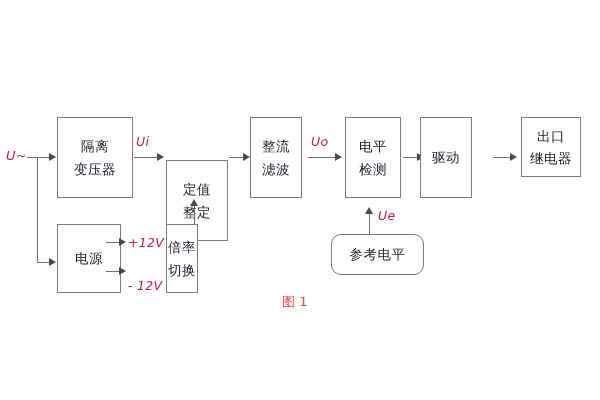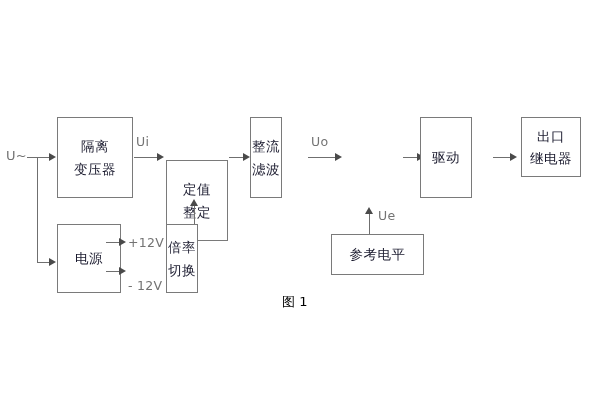--- a/index.html
+++ b/index.html
@@ -28,31 +28,32 @@
     font-size: 13.5px;
     line-height: 1.65;
     letter-spacing: 0.5px;
   }
   .box .ln {
     display: block;
     white-space: nowrap;
   }
   .label {
     position: absolute;
-    color: #737373;
+    color: #be185d;
     font-size: 13px;
     white-space: nowrap;
     letter-spacing: 0.3px;
+    font-style: italic;
   }
   .label-sig {
     font-size: 12.5px;
   }
   .caption {
     position: absolute;
-    color: #000000;
+    color: #ef4444;
     font-size: 13px;
     white-space: nowrap;
   }
   .hline {
     position: absolute;
     height: 0;
     border-top: 1.4px solid #6f6f6f;
   }
   .vline {
     position: absolute;
@@ -102,29 +103,33 @@
   <div class="arrow-r" style="left:157px; top:152.5px;"></div>
 
   <div class="box" style="left:166px; top:117px; width:62px; height:81px;margin-top:43px;">
     <span class="ln">定值</span>
     <span class="ln">整定</span>
   </div>
 
   <div class="hline" style="left:229px; top:157px; width:15px;"></div>
   <div class="arrow-r" style="left:243px; top:152.5px;"></div>
 
-  <div class="box" style="left:250px; top:117px; width:32px; height:81px;">
+  <div class="box" style="left:250px; top:117px; width:52px; height:81px;">
     <span class="ln">整流</span>
     <span class="ln">滤波</span>
   </div>
 
   <div class="label label-sig" style="left:311px; top:134px;">Uo</div>
   <div class="hline" style="left:308px; top:157px; width:28px;"></div>
   <div class="arrow-r" style="left:335px; top:152.5px;"></div>
 
+  <div class="box" style="left:345px; top:117px; width:56px; height:81px;">
+    <span class="ln">电平</span>
+    <span class="ln">检测</span>
+  </div>
 
   <div class="hline" style="left:403px; top:157px; width:15px;"></div>
   <div class="arrow-r" style="left:417px; top:152.5px;"></div>
 
   <div class="box" style="left:420px; top:117px; width:52px; height:81px;">
     <span class="ln">驱动</span>
   </div>
 
   <div class="hline" style="left:493px; top:157px; width:18px;"></div>
   <div class="arrow-r" style="left:510px; top:152.5px;"></div>
@@ -147,21 +152,21 @@
   <div class="label label-sig" style="left:128px; top:278px;">- 12V</div>
 
   <div class="box" style="left:166px; top:224px; width:32px; height:69px;">
     <span class="ln">倍率</span>
     <span class="ln">切换</span>
   </div>
 
   <div class="vline" style="left:194px; top:206px; height:18px;"></div>
   <div class="arrow-u" style="left:190px; top:199px;"></div>
 
-  <div class="box" style="left:331px; top:234px; width:93px; height:41px;">
+  <div class="box" style="left:331px; top:234px; width:93px; height:41px;border-radius:10px;">
     <span class="ln">参考电平</span>
   </div>
 
   <div class="vline" style="left:369px; top:214px; height:20px;"></div>
   <div class="arrow-u" style="left:365px; top:207px;"></div>
   <div class="label label-sig" style="left:378px; top:208px;">Ue</div>
 
   <div class="caption" style="left:282px; top:293px;">图 1</div>
 
 </div>

